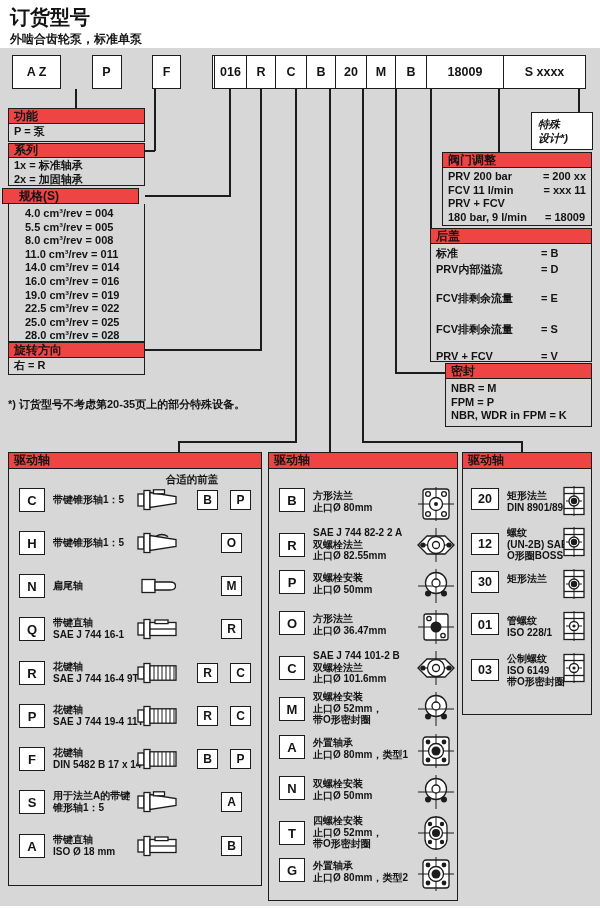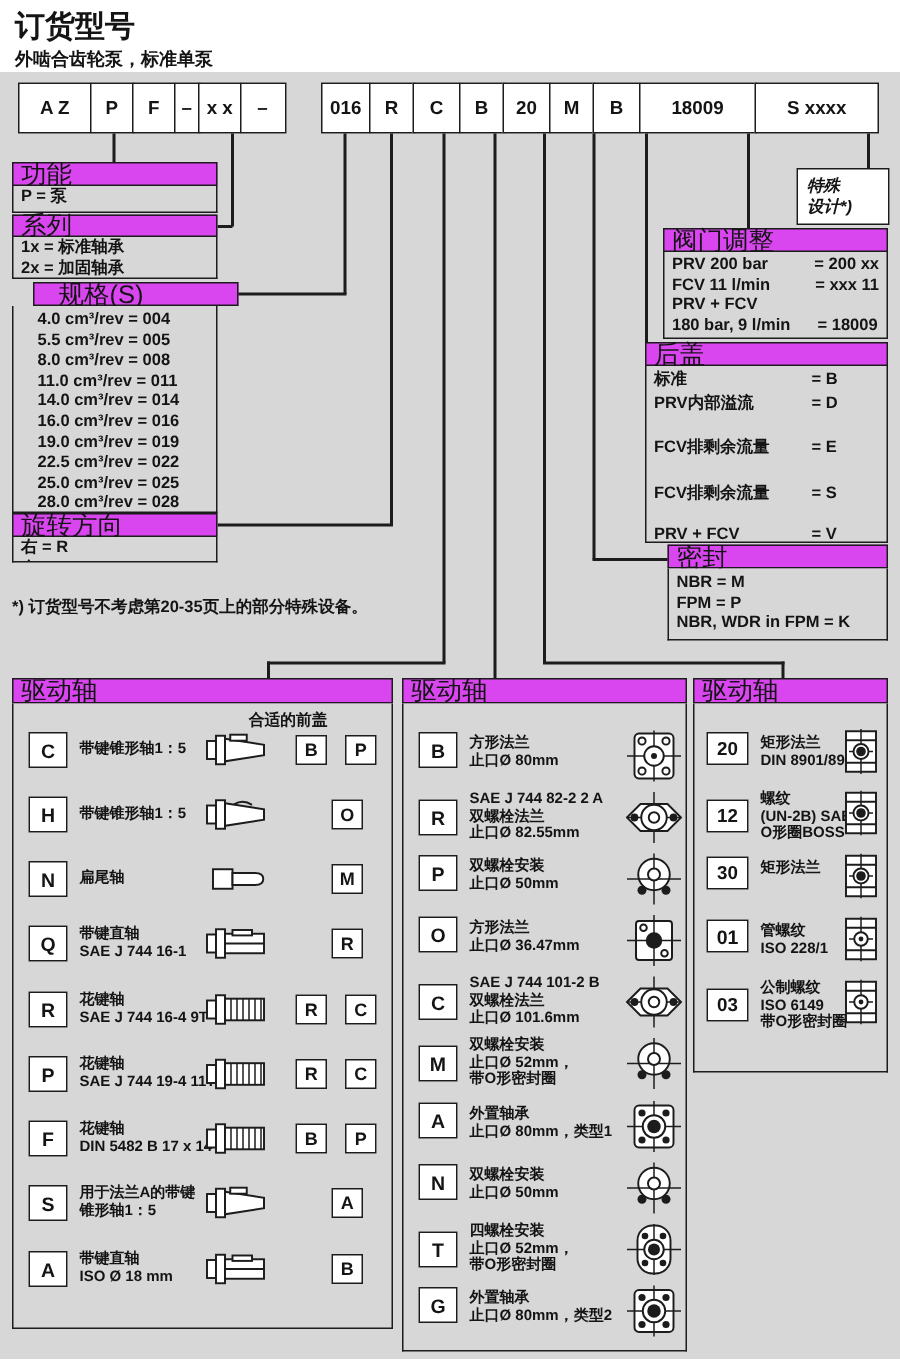--- a/index.html
+++ b/index.html
@@ -6,21 +6,21 @@
   html,body { margin:0; padding:0; }
   body { font-family:"Liberation Sans","DejaVu Sans",sans-serif; background:#fff; }
   .canvas { position:relative; width:600px; height:910px; background:#fff; overflow:hidden; color:#141414; }
   .graybg { position:absolute; left:0; top:48px; width:600px; height:858px; background:#d7d7d7; }
   .title { position:absolute; left:10px; top:4px; font-size:20px; font-weight:700; }
   .subtitle { position:absolute; left:10px; top:31px; font-size:12px; font-weight:700; }
   .cgroup { position:absolute; top:55px; display:flex; height:34px; }
   .codecell { border:1.5px solid #1c1c1c; background:#fff; display:flex; align-items:center; justify-content:center; font-weight:700; font-size:12.5px; height:34px; }
   .codecell + .codecell { margin-left:-1.5px; }
   .ln { position:absolute; background:#1c1c1c; }
-  .hbox { position:absolute; background:#d946ef; border:1.5px solid #1c1c1c; font-weight:400; font-size:17px; padding-left:5px; display:flex; align-items:center; }
+  .hbox { position:absolute; background:#ef4444; border:1.5px solid #1c1c1c; font-weight:700; font-size:12px; padding-left:5px; display:flex; align-items:center; }
   .lbox { position:absolute; background:#d7d7d7; border:1.5px solid #1c1c1c; border-top:none; font-weight:700; font-size:11px; overflow:hidden; }
   .lrow { padding:1px 5px 0 5px; line-height:12.6px; white-space:nowrap; }
   .sizerow { padding-left:16px; }
   .kvrow { display:flex; padding:0 5px; line-height:13.6px; white-space:nowrap; }
   .kvlab { width:97px; }
   .kvval { flex:1; }
   .rrow { position:absolute; left:5px; right:3px; display:flex; line-height:13px; white-space:nowrap; }
   .special { position:absolute; background:#fff; border:1.5px solid #1c1c1c; font-weight:700; font-size:11px; line-height:14px; padding:4px 0 0 6px; }
   .footnote { position:absolute; font-size:11px; font-weight:700; }
   .tbody { position:absolute; background:#d7d7d7; border:1.5px solid #1c1c1c; border-top:none; }
@@ -31,21 +31,21 @@
 </style>
 </head>
 <body>
 
 <div class="canvas">
   <div class="graybg"></div>
 
   <div class="title">订货型号</div>
   <div class="subtitle">外啮合齿轮泵，标准单泵</div>
 
-  <div id="g1" class="cgroup" style="left:12px;">
+  <div id="g1" class="cgroup" style="left:12px;gap:32px;">
       <div class="codecell" style="width: 49px;">A Z</div>
       <div class="codecell" style="width: 30px;">P</div>
       <div class="codecell" style="width: 29px;">F</div>
       <div class="codecell" style="width: 18px;">–</div>
       <div class="codecell" style="width: 29px;">x x</div>
       <div class="codecell" style="width: 31px;">–</div>
     </div>
   <div id="g2" class="cgroup" style="left:214px;">
       <div class="codecell" style="width: 33px;">016</div>
       <div class="codecell" style="width: 31px;">R</div>
@@ -84,21 +84,21 @@
   <div id="fn-list" class="lbox" style="left:8px;top:124px;width:137px;height:18px;">
       <div class="lrow">P = 泵</div>
     </div>
 
   <div class="hbox" style="left:8px;top:143px;width:137px;height:15px;">系列</div>
   <div id="sr-list" class="lbox" style="left:8px;top:158px;width:137px;height:28px;">
       <div class="lrow">1x = 标准轴承</div>
       <div class="lrow">2x = 加固轴承</div>
     </div>
 
-  <div class="hbox" style="left:22px;top:188px;width:137px;height:16px;padding-left:16px;">规格(S)</div>
+  <div class="hbox" style="left:2px;top:188px;width:137px;height:16px;padding-left:16px;">规格(S)</div>
   <div id="size-list" class="lbox" style="left:8px;top:204px;width:137px;height:138px;padding-top:2px;">
       <div class="lrow sizerow">4.0 cm³/rev = 004</div>
       <div class="lrow sizerow">5.5 cm³/rev = 005</div>
       <div class="lrow sizerow">8.0 cm³/rev = 008</div>
       <div class="lrow sizerow">11.0 cm³/rev = 011</div>
       <div class="lrow sizerow">14.0 cm³/rev = 014</div>
       <div class="lrow sizerow">16.0 cm³/rev = 016</div>
       <div class="lrow sizerow">19.0 cm³/rev = 019</div>
       <div class="lrow sizerow">22.5 cm³/rev = 022</div>
       <div class="lrow sizerow">25.0 cm³/rev = 025</div>

